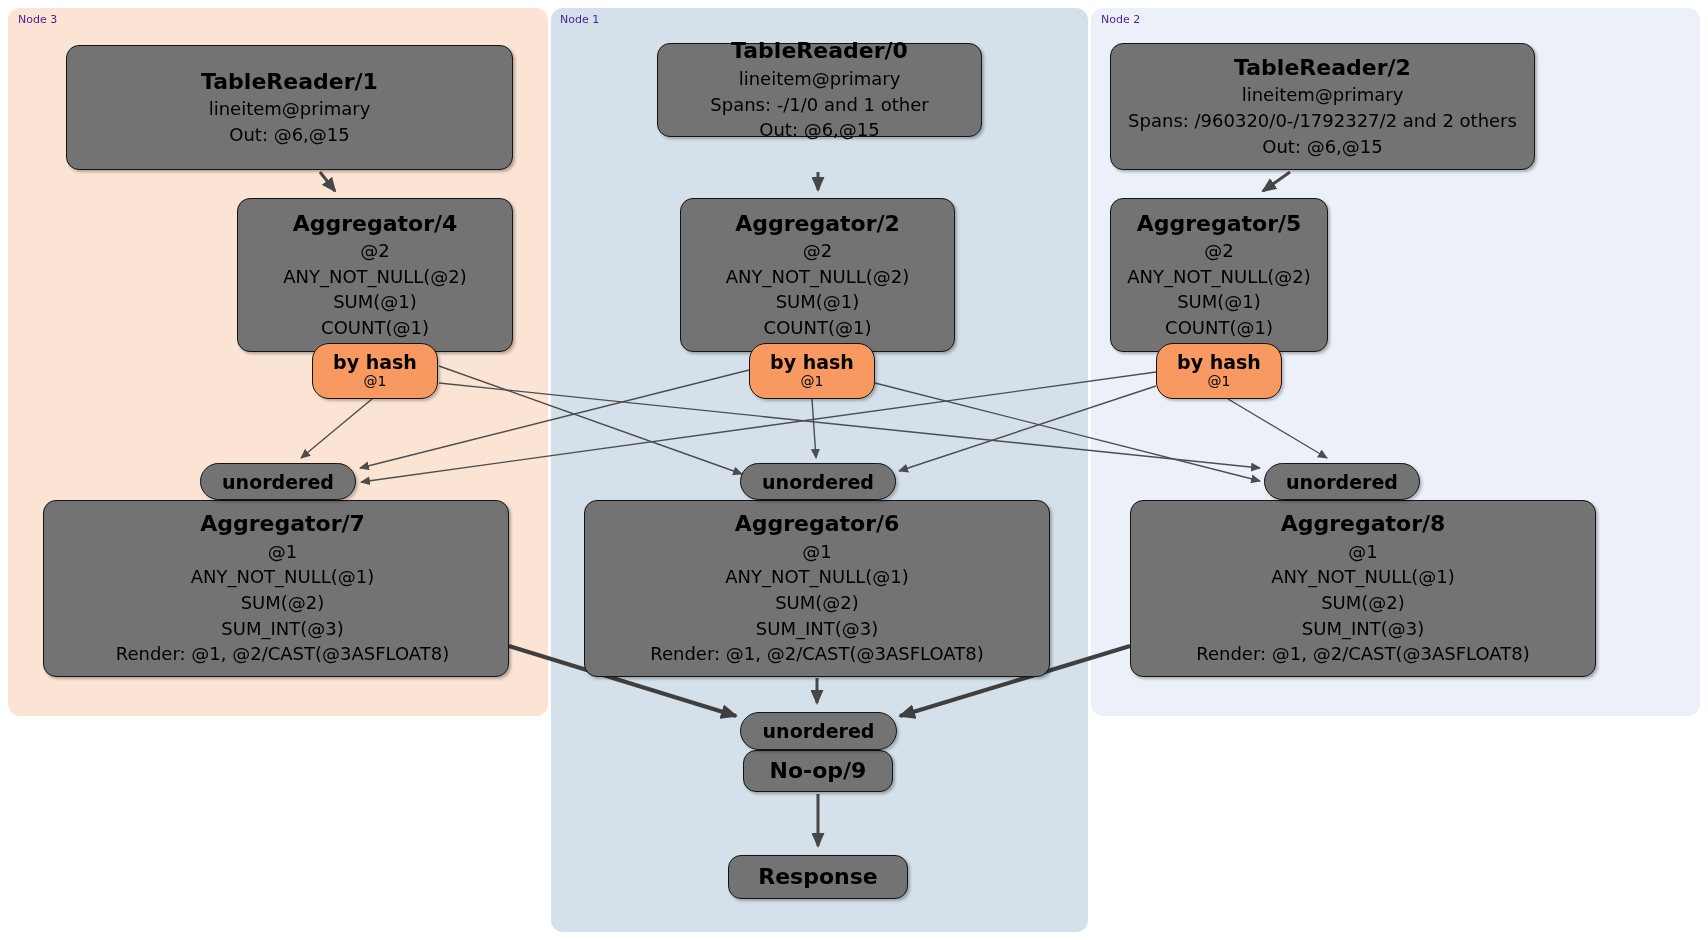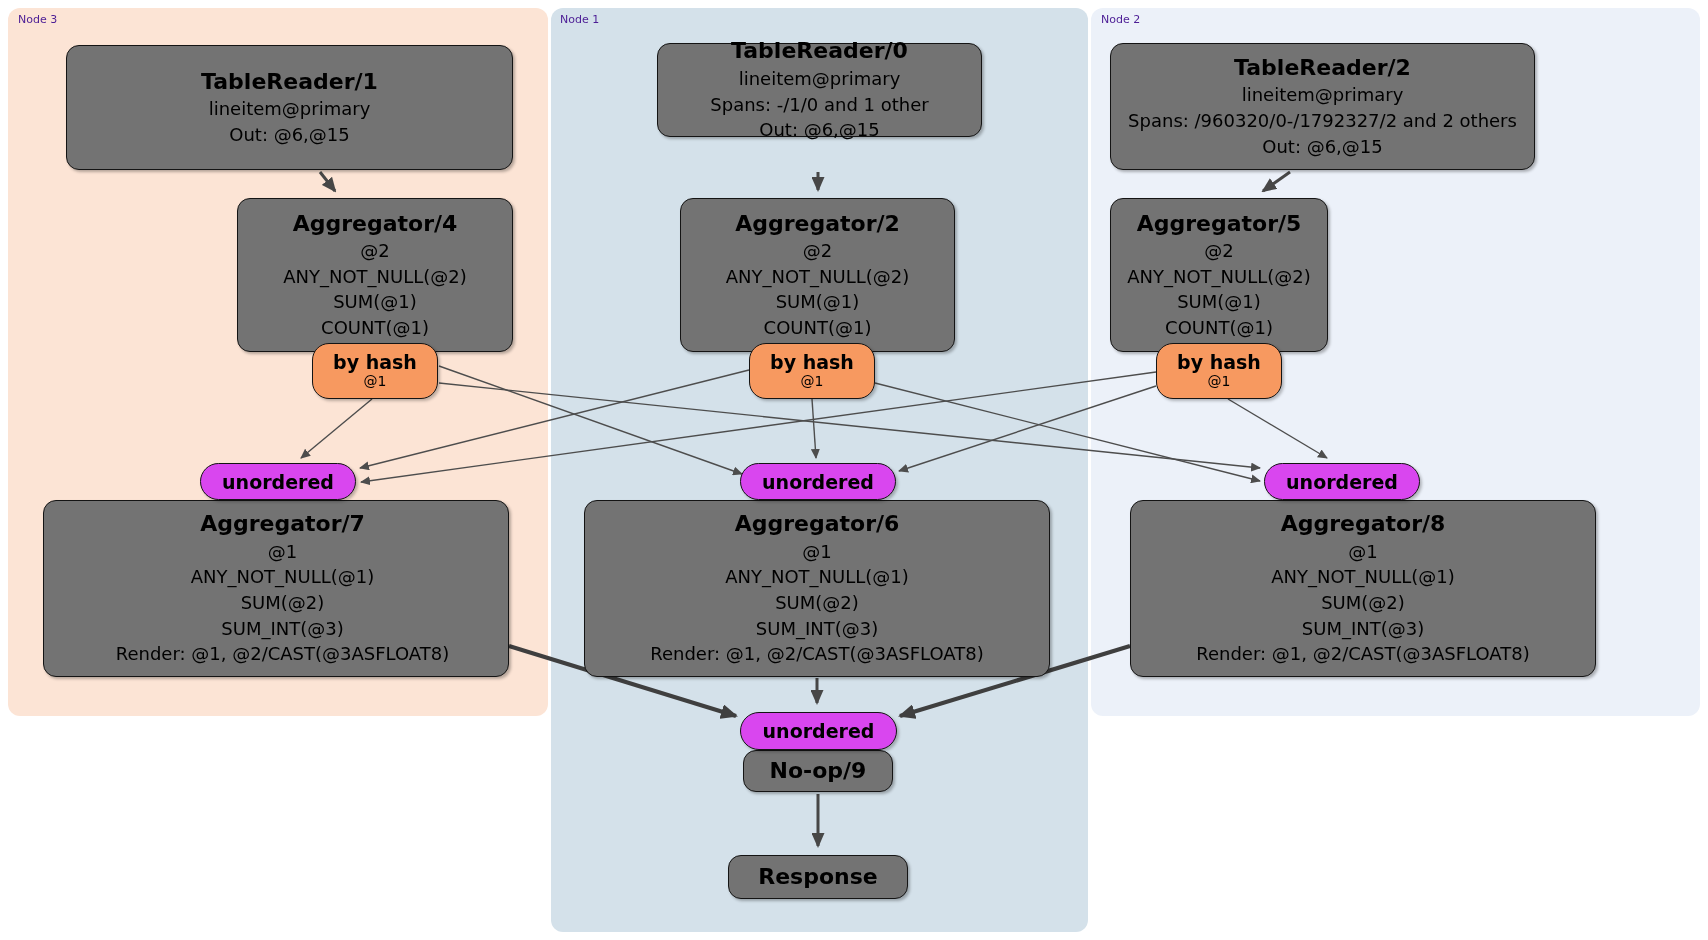--- a/index.html
+++ b/index.html
@@ -27,21 +27,21 @@
 
   
   .hashpill{position:absolute;z-index:3;background:#f79960;border:1.7px solid #141414;
             border-radius:17px;display:flex;flex-direction:column;justify-content:center;
             align-items:center;text-align:left;box-shadow:2px 2px 3px rgba(0,0,0,0.25);
             width:126px;height:56px;box-sizing:border-box;}
   .hp-label{font-weight:bold;font-size:19px;line-height:1.1;}
   .hp-detail{font-size:14px;line-height:1.2;}
 
   
-  .streampill{position:absolute;z-index:3;background:#d946ef;border:1.7px solid #141414;
+  .streampill{position:absolute;z-index:3;background:#737373;border:1.7px solid #141414;
               border-radius:19px;display:flex;justify-content:center;align-items:center;
               box-shadow:2px 2px 3px rgba(0,0,0,0.25);
               width:156px;height:37px;box-sizing:border-box;}
   .streampill span{font-weight:bold;font-size:19px;}
 </style>
 </head>
 <body>
 
 <div class="stage">
 

